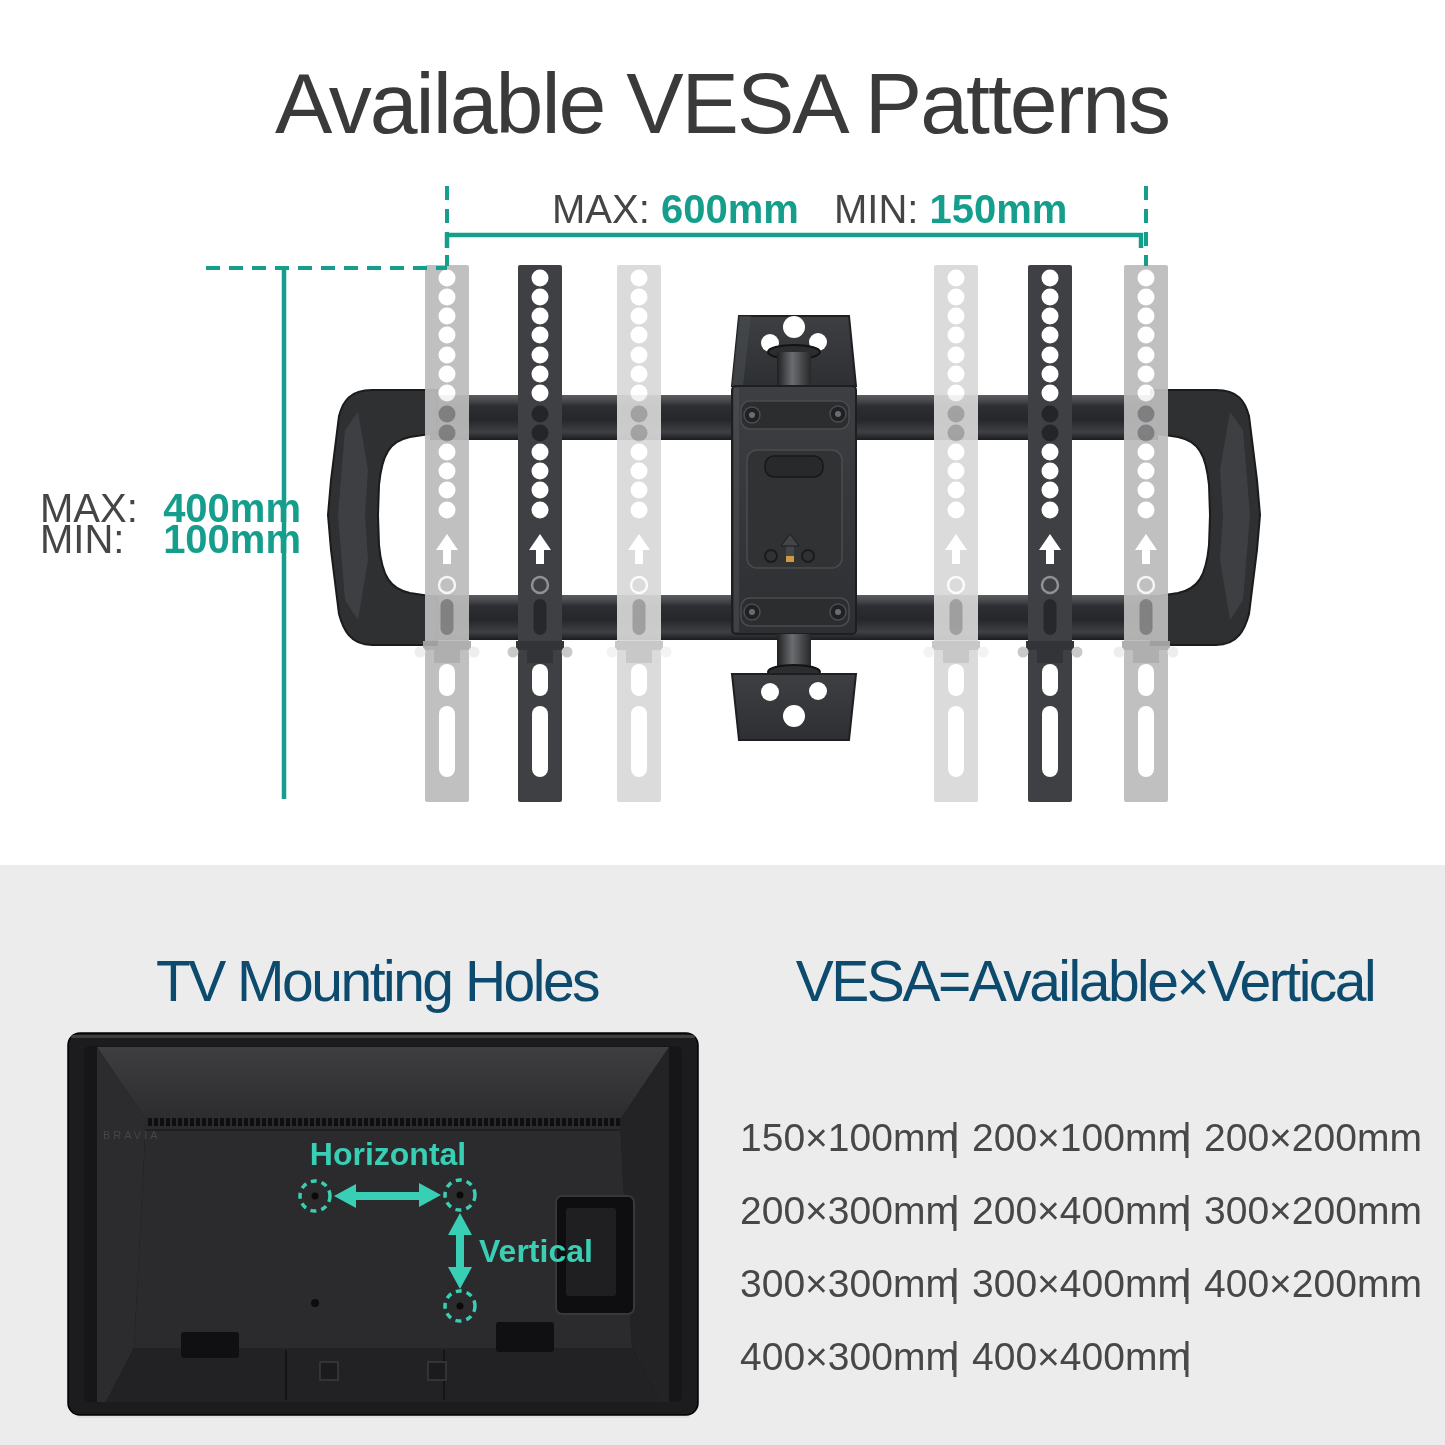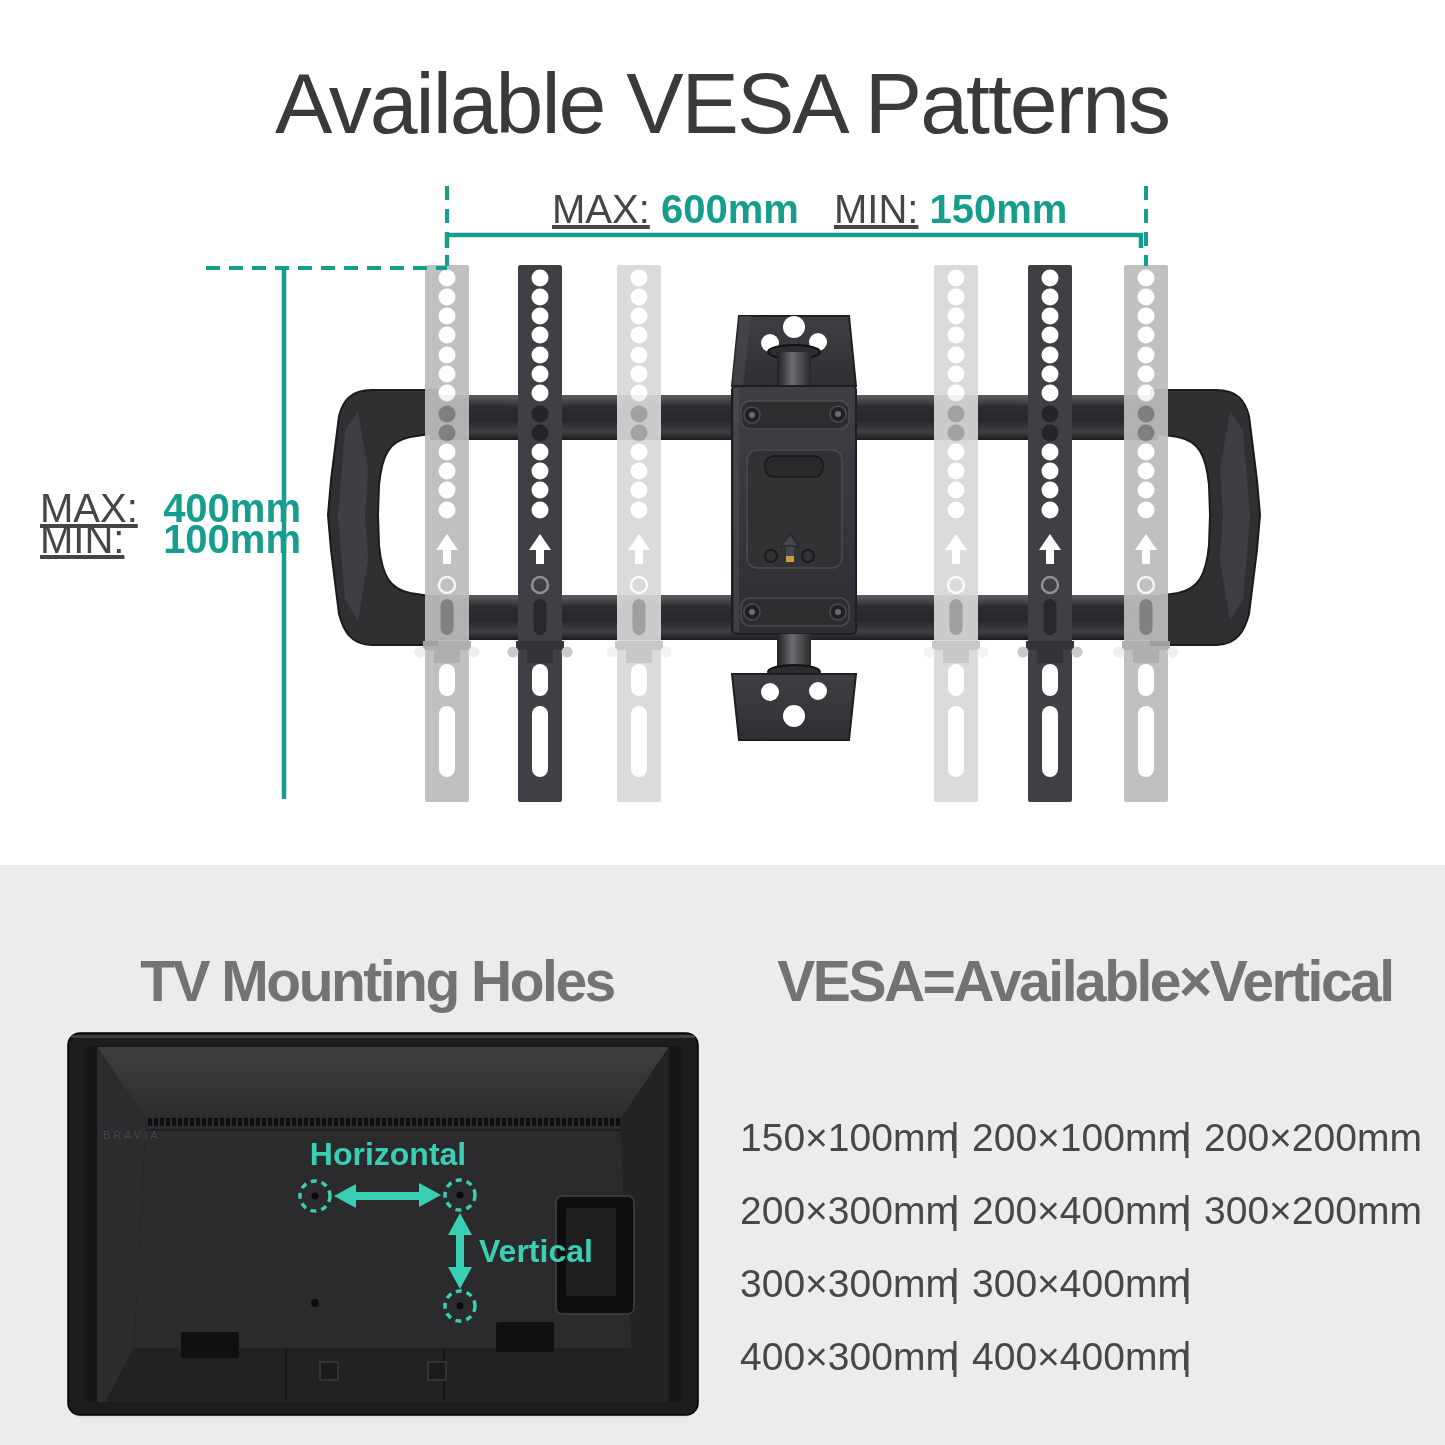--- a/index.html
+++ b/index.html
@@ -8,31 +8,31 @@
     font-family:"Liberation Sans","DejaVu Sans",sans-serif;background:#ffffff;
   }
   .abs{position:absolute;}
   #gfx{position:absolute;left:0;top:0;width:1445px;height:1445px;}
 
   .page-title{
     left:722px;top:54px;transform:translateX(-50%);
     font-size:86px;font-weight:400;letter-spacing:-2px;color:#3a3a3a;white-space:nowrap;
   }
   .dim-pair{white-space:nowrap;font-size:40px;line-height:46px;}
-  .dim-label{color:#454545;font-weight:400;text-decoration:underline;}
+  .dim-label{color:#454545;font-weight:400;}
   .dim-value{color:#159e8c;font-weight:700;text-align:right;}
   .pair-h-max{left:552px;top:186px;}
   .pair-h-min{left:834px;top:186px;}
   .pair-v-max{left:40px;top:485px;}
   .pair-v-min{left:40px;top:516px;}
   .pair-v-max .dim-label,.pair-v-min .dim-label{display:inline-block;width:112px;}
 
   .section-heading{
-    font-size:57px;line-height:62px;font-weight:700;letter-spacing:-2.5px;
-    color:#737373;white-space:nowrap;transform:translateX(-50%);
+    font-size:57px;line-height:62px;font-weight:400;letter-spacing:-2.5px;
+    color:#0c4a6e;white-space:nowrap;transform:translateX(-50%);
   }
   .heading-left{left:377px;top:950px;}
   .heading-right{left:1085px;top:950px;}
 
   .tv-label{font-size:32px;font-weight:700;color:#38cfb4;white-space:nowrap;}
   .tv-horizontal{left:388px;top:1136px;transform:translateX(-50%);}
   .tv-vertical{left:479px;top:1233px;}
   .tv-brand{left:103px;top:1129px;font-size:11px;letter-spacing:3px;color:#45454a;font-weight:400;}
 
   .vesa-table{left:740px;top:1101px;}
@@ -249,20 +249,21 @@
       <span class="vesa-sep">|</span>
       <span class="vesa-cell">200×400mm</span>
       <span class="vesa-sep">|</span>
       <span class="vesa-cell">300×200mm</span>
     </div>
     <div class="vesa-row">
       <span class="vesa-cell">300×300mm</span>
       <span class="vesa-sep">|</span>
       <span class="vesa-cell">300×400mm</span>
       <span class="vesa-sep">|</span>
+      <span class="vesa-cell">400×200mm</span>
     </div>
     <div class="vesa-row">
       <span class="vesa-cell">400×300mm</span>
       <span class="vesa-sep">|</span>
       <span class="vesa-cell">400×400mm</span>
       <span class="vesa-sep">|</span>
     </div>
   </div>
 
 </div>

